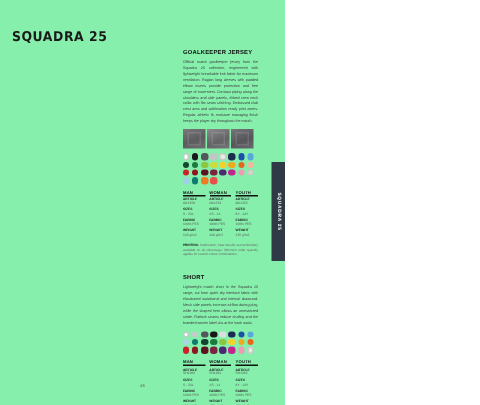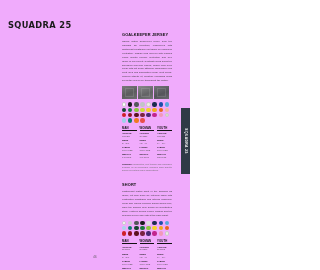--- a/index.html
+++ b/index.html
@@ -3,21 +3,21 @@
 <meta charset="utf-8">
 <style>
   html,body{margin:0;padding:0;}
   body{
     width:190px;height:270px;
     background:#ffffff;
     font-family:"Liberation Sans", sans-serif;
     overflow:hidden;
     position:relative;
   }
-  .page{position:absolute;inset:0;background:#f0abfc;}
+  .page{position:absolute;inset:0;background:#86efac;}
 
   
   .title{
     position:absolute;left:8px;top:20px;
     font-size:9px;font-weight:bold;
     letter-spacing:0.4px;
     color:#1a1a1a;
     font-family:"DejaVu Sans", sans-serif;
     transform:scaleX(0.92);
     transform-origin:left center;

